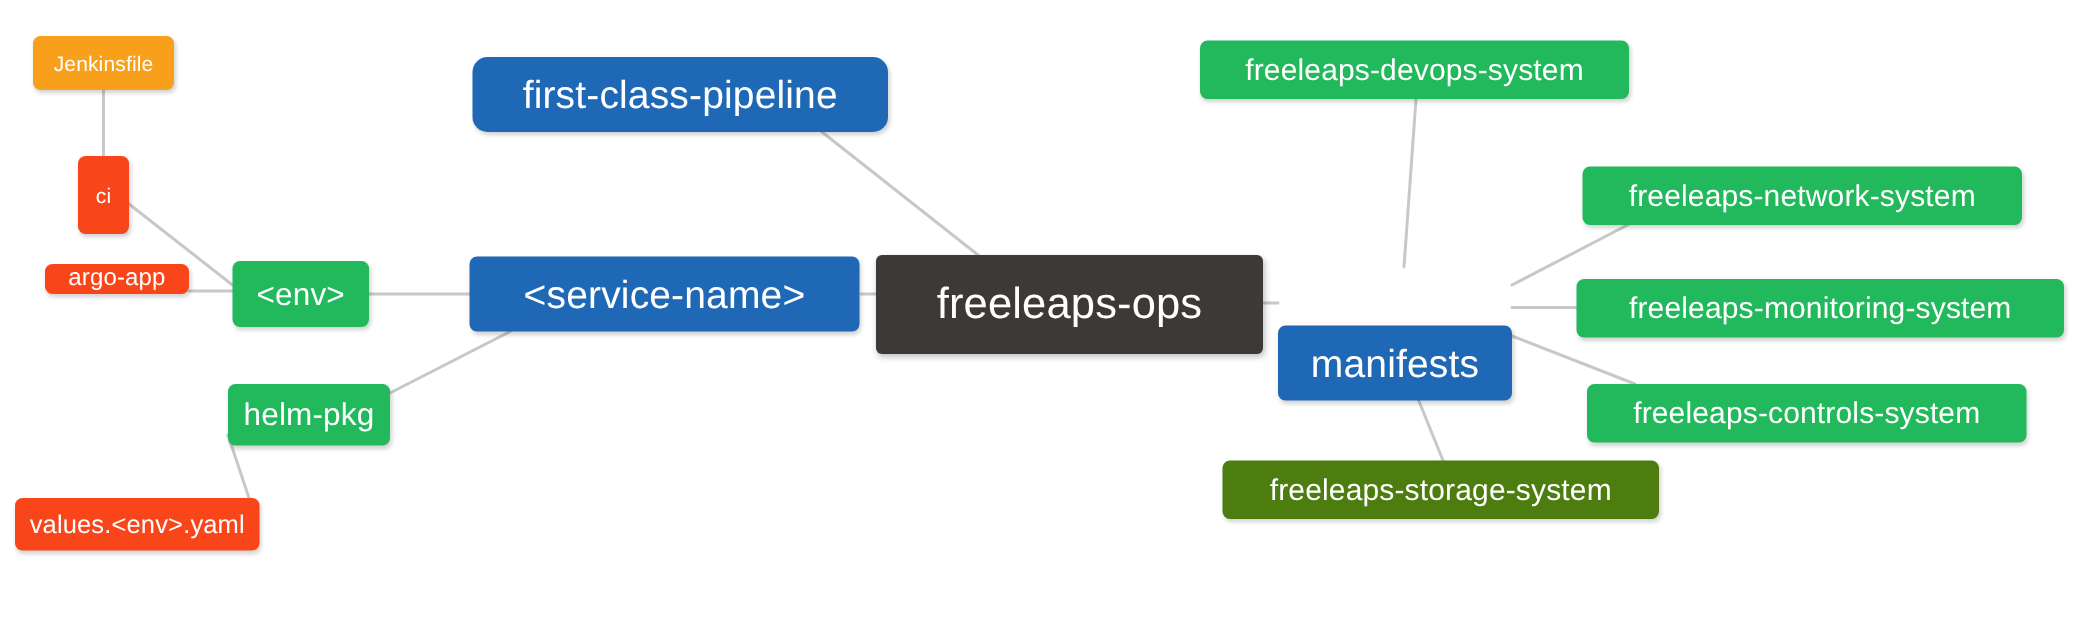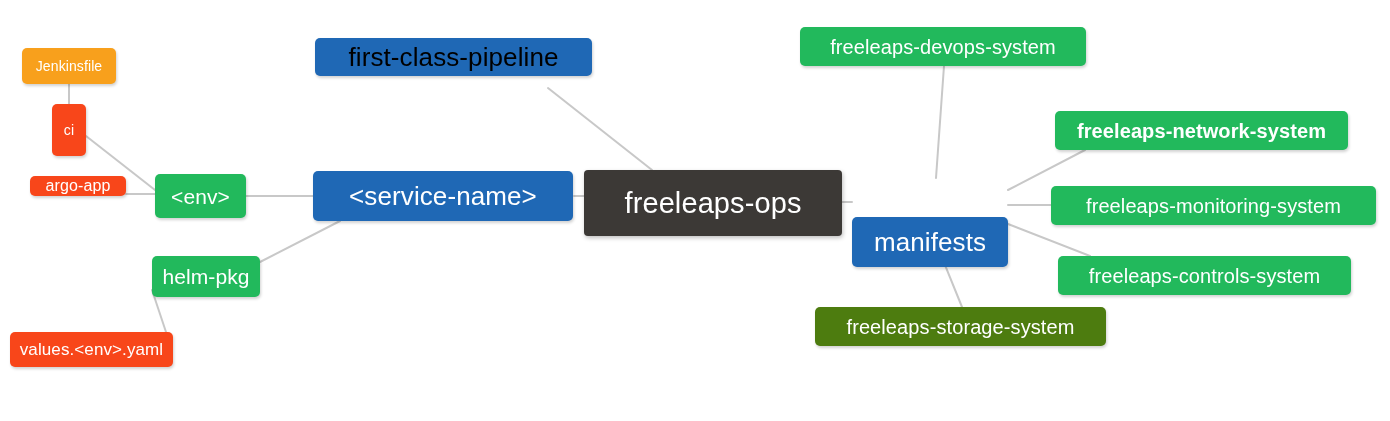--- a/index.html
+++ b/index.html
@@ -57,54 +57,54 @@
       <line x1="548" y1="88" x2="652" y2="170" stroke="#c8c8c8" stroke-width="2" stroke-linecap="round"></line>
       <line x1="574" y1="196" x2="584" y2="196" stroke="#c8c8c8" stroke-width="2" stroke-linecap="round"></line>
       <line x1="842" y1="202" x2="852" y2="202" stroke="#c8c8c8" stroke-width="2" stroke-linecap="round"></line>
       <line x1="936" y1="178" x2="944" y2="66" stroke="#c8c8c8" stroke-width="2" stroke-linecap="round"></line>
       <line x1="1008" y1="190" x2="1085" y2="150" stroke="#c8c8c8" stroke-width="2" stroke-linecap="round"></line>
       <line x1="1008" y1="205" x2="1051" y2="205" stroke="#c8c8c8" stroke-width="2" stroke-linecap="round"></line>
       <line x1="1008" y1="224" x2="1090" y2="256" stroke="#c8c8c8" stroke-width="2" stroke-linecap="round"></line>
       <line x1="930" y1="228" x2="962" y2="307" stroke="#c8c8c8" stroke-width="2" stroke-linecap="round"></line>
     </svg>
   <div id="node-layer">
-      <div class="node" style="left: 22px; top: 24px; width: 94px; height: 36px; background: rgb(248, 160, 28); color: rgb(255, 255, 255); font-size: 14px; margin-top: 24px;">
+      <div class="node" style="left: 22px; top: 24px; width: 94px; height: 36px; background: rgb(248, 160, 28); color: rgb(255, 255, 255); font-size: 14px;">
         <span>Jenkinsfile</span>
       </div>
       <div class="node" style="left: 52px; top: 104px; width: 34px; height: 52px; background: rgb(248, 70, 26); color: rgb(255, 255, 255); font-size: 14px;">
         <span>ci</span>
       </div>
       <div class="node" style="left: 30px; top: 176px; width: 96px; height: 20px; background: rgb(248, 70, 26); color: rgb(255, 255, 255); font-size: 16px;">
         <span>argo-app</span>
       </div>
       <div class="node" style="left: 155px; top: 174px; width: 91px; height: 44px; background: rgb(34, 185, 92); color: rgb(255, 255, 255); font-size: 21px;">
         <span>&lt;env&gt;</span>
       </div>
       <div class="node" style="left: 152px; top: 256px; width: 108px; height: 41px; background: rgb(34, 185, 92); color: rgb(255, 255, 255); font-size: 21px; align-items: center;">
         <span>helm-pkg</span>
       </div>
       <div class="node" style="left: 10px; top: 332px; width: 163px; height: 35px; background: rgb(248, 70, 26); color: rgb(255, 255, 255); font-size: 17px;">
         <span>values.&lt;env&gt;.yaml</span>
       </div>
-      <div class="node" style="left: 315px; top: 38px; width: 277px; height: 38px; background: rgb(31, 104, 181); color: #000000; font-size: 26px;">
+      <div class="node" style="left: 315px; top: 38px; width: 277px; height: 50px; background: rgb(31, 104, 181); color: #ffffff; font-size: 26px; border-radius: 10px;">
         <span>first-class-pipeline</span>
       </div>
       <div class="node" style="left: 313px; top: 171px; width: 260px; height: 50px; background: rgb(31, 104, 181); color: rgb(255, 255, 255); font-size: 26px;">
         <span>&lt;service-name&gt;</span>
       </div>
       <div class="node root" style="left: 584px; top: 170px; width: 258px; height: 66px; background: rgb(60, 57, 54); color: rgb(255, 255, 255); font-size: 29px;">
         <span>freeleaps-ops</span>
       </div>
       <div class="node" style="left: 852px; top: 178px; width: 156px; height: 50px; background: rgb(31, 104, 181); color: rgb(255, 255, 255); font-size: 26px; margin-top: 39px;">
         <span>manifests</span>
       </div>
       <div class="node" style="left: 800px; top: 27px; width: 286px; height: 39px; background: rgb(34, 185, 92); color: rgb(255, 255, 255); font-size: 20px;">
         <span>freeleaps-devops-system</span>
       </div>
-      <div class="node" style="left: 1055px; top: 111px; width: 293px; height: 39px; background: rgb(34, 185, 92); color: rgb(255, 255, 255); font-size: 20px; font-weight: bold;">
+      <div class="node" style="left: 1055px; top: 111px; width: 293px; height: 39px; background: rgb(34, 185, 92); color: rgb(255, 255, 255); font-size: 20px;">
         <span>freeleaps-network-system</span>
       </div>
       <div class="node" style="left: 1051px; top: 186px; width: 325px; height: 39px; background: rgb(34, 185, 92); color: rgb(255, 255, 255); font-size: 20px;">
         <span>freeleaps-monitoring-system</span>
       </div>
       <div class="node" style="left: 1058px; top: 256px; width: 293px; height: 39px; background: rgb(34, 185, 92); color: rgb(255, 255, 255); font-size: 20px;">
         <span>freeleaps-controls-system</span>
       </div>
       <div class="node" style="left: 815px; top: 307px; width: 291px; height: 39px; background: #4d7c0f; color: rgb(255, 255, 255); font-size: 20px;">
         <span>freeleaps-storage-system</span>

